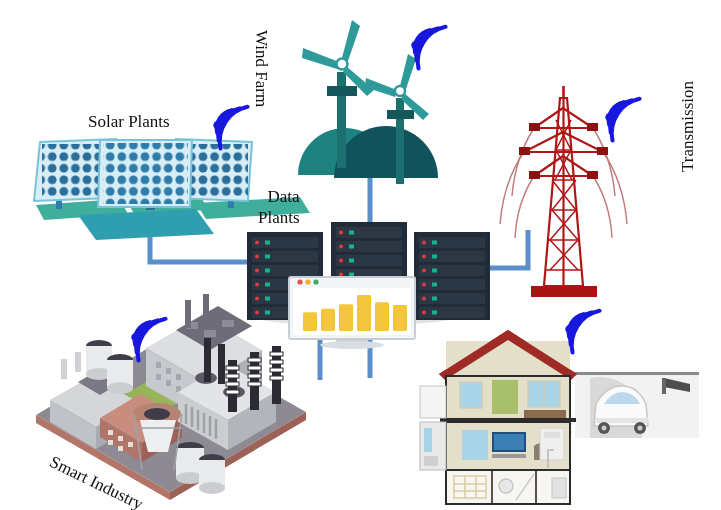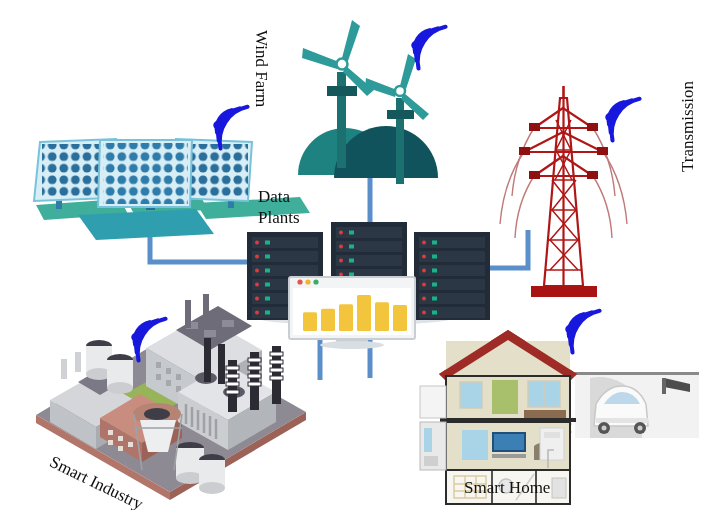--- a/index.html
+++ b/index.html
@@ -3,21 +3,21 @@
 <meta charset="utf-8">
 <style>
   html,body{margin:0;padding:0;background:#ffffff;}
   body{width:721px;height:510px;overflow:hidden;
        font-family:"Liberation Serif","DejaVu Serif",serif;}
   #stage{position:relative;width:721px;height:510px;background:#fff;}
   svg.layer{position:absolute;left:0;top:0;width:721px;height:510px;overflow:visible;}
   .lbl{position:absolute;color:#111;font-family:"Liberation Serif","DejaVu Serif",serif;
        white-space:nowrap;}
   #lbl-solar{left:88px;top:112px;font-size:17px;}
-  #lbl-datacenter{left:258px;top:186px;font-size:17px;line-height:21px;text-align:left;}
+  #lbl-datacenter{left:258px;top:186px;font-size:17px;line-height:21px;text-align:right;}
   #lbl-home{left:464px;top:478px;font-size:17px;}
   #lbl-wind{left:271px;top:30px;font-size:17px;transform:rotate(90deg);transform-origin:left top;}
   #lbl-trans{left:678px;top:172px;font-size:17px;transform:rotate(-90deg);transform-origin:left top;}
   #lbl-industry{left:55px;top:452px;font-size:17px;transform:rotate(26deg);transform-origin:left top;}
 </style>
 </head>
 <body>
 
 <div id="stage">
 
@@ -64,20 +64,21 @@
     <g>
       <polygon points="176,139 252,142 248,201 172,198" fill="#d7eef6" stroke="#79c3da" stroke-width="2"></polygon>
       <rect x="178" y="144" width="70" height="52" fill="url(#cellpatD)"></rect>
     </g>
 
     <g>
       <polygon points="100,140 192,140 190,207 98,207" fill="#d7eef6" stroke="#79c3da" stroke-width="2"></polygon>
       <rect x="103" y="143" width="85" height="61" fill="url(#cellpat)"></rect>
     </g>
   </svg>
+  <div class="lbl" id="lbl-solar">Solar Plants</div>
   <svg class="layer" style="left:0;top:0">
     <g transform="translate(210,112) scale(0.90) rotate(-12)">
       <g fill="none" stroke="#1717dd" stroke-width="4.6" stroke-linecap="round">
         <path d="M3,24 A21,21 0 0 1 24,3"></path>
         <path d="M3,33 A30,30 0 0 1 33,3"></path>
         <path d="M3,42 A39,39 0 0 1 42,3"></path>
       </g>
       <circle cx="5" cy="16" r="4.6" fill="#1717dd"></circle>
     </g>
   </svg>
@@ -519,21 +520,20 @@
       <line x1="516" y1="500" x2="534" y2="474" stroke="#cfcfcf" stroke-width="1.6"></line>
       <rect x="552" y="478" width="14" height="20" fill="#e2e2e2" stroke="#c4c4c4" stroke-width="1"></rect>
       <path d="M548,468 L548,450 L554,450" fill="none" stroke="#b9b9b9" stroke-width="1.6"></path>
 
       <rect x="420" y="422" width="26" height="48" fill="#e9e9e9" stroke="#b9b9b9" stroke-width="1"></rect>
       <rect x="424" y="428" width="8" height="24" fill="#a9d4e8"></rect>
       <rect x="424" y="456" width="14" height="10" fill="#cfcfcf"></rect>
       <rect x="420" y="386" width="26" height="32" fill="#f4f4f4" stroke="#c6c6c6" stroke-width="1"></rect>
     </g>
   </svg>
-  <div class="lbl" id="lbl-home">Smart Home</div>
   <svg class="layer">
     <g transform="translate(562,316) scale(0.90) rotate(-12)">
       <g fill="none" stroke="#1717dd" stroke-width="4.6" stroke-linecap="round">
         <path d="M3,24 A21,21 0 0 1 24,3"></path>
         <path d="M3,33 A30,30 0 0 1 33,3"></path>
         <path d="M3,42 A39,39 0 0 1 42,3"></path>
       </g>
       <circle cx="5" cy="16" r="4.6" fill="#1717dd"></circle>
     </g>
   </svg>

